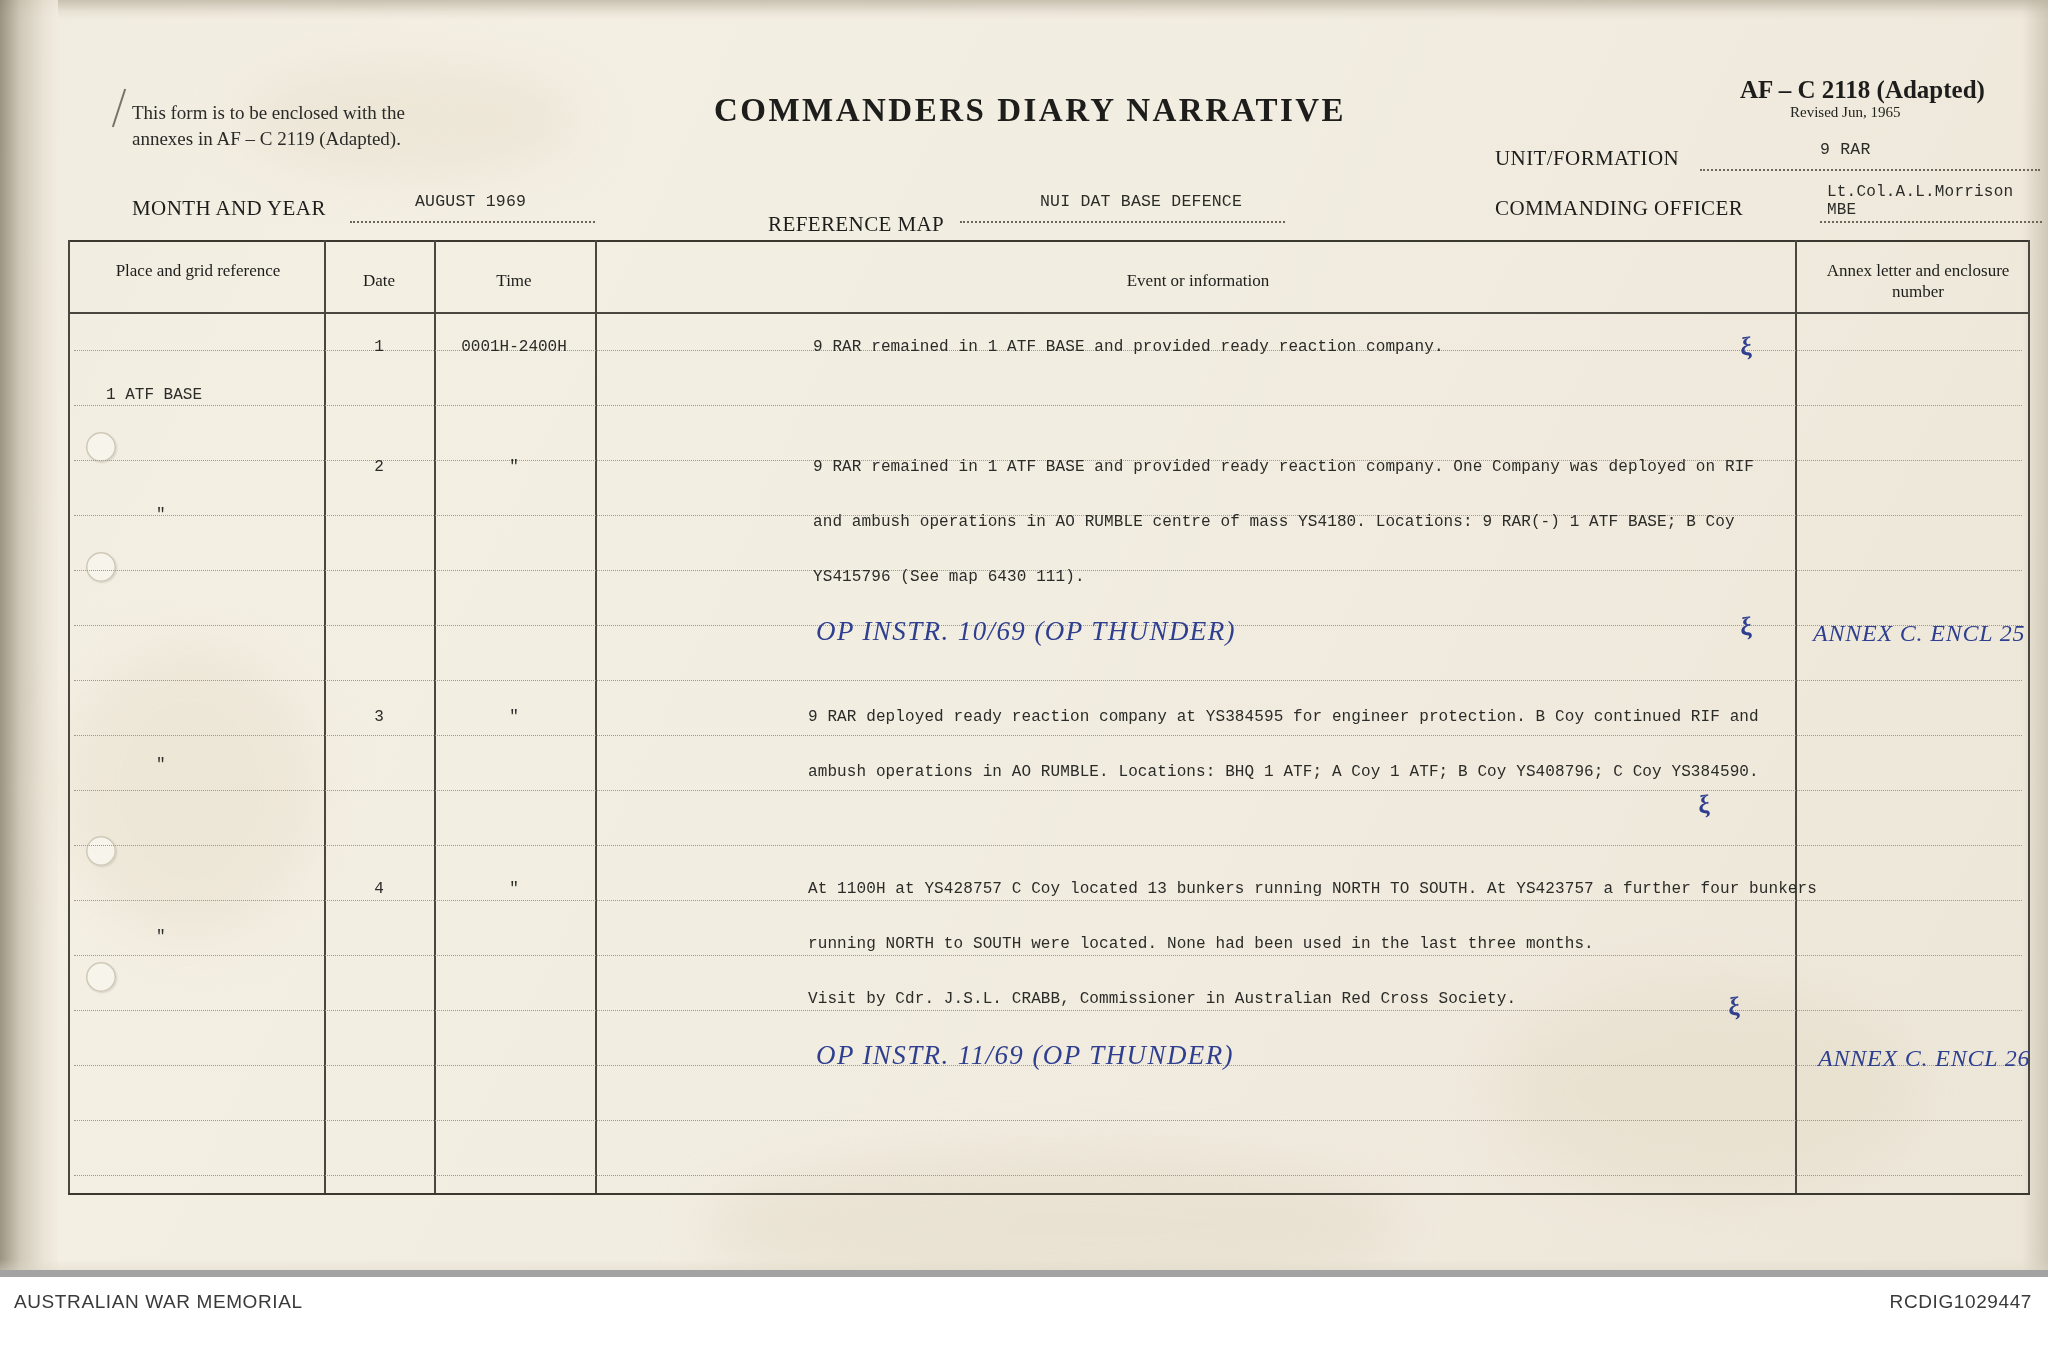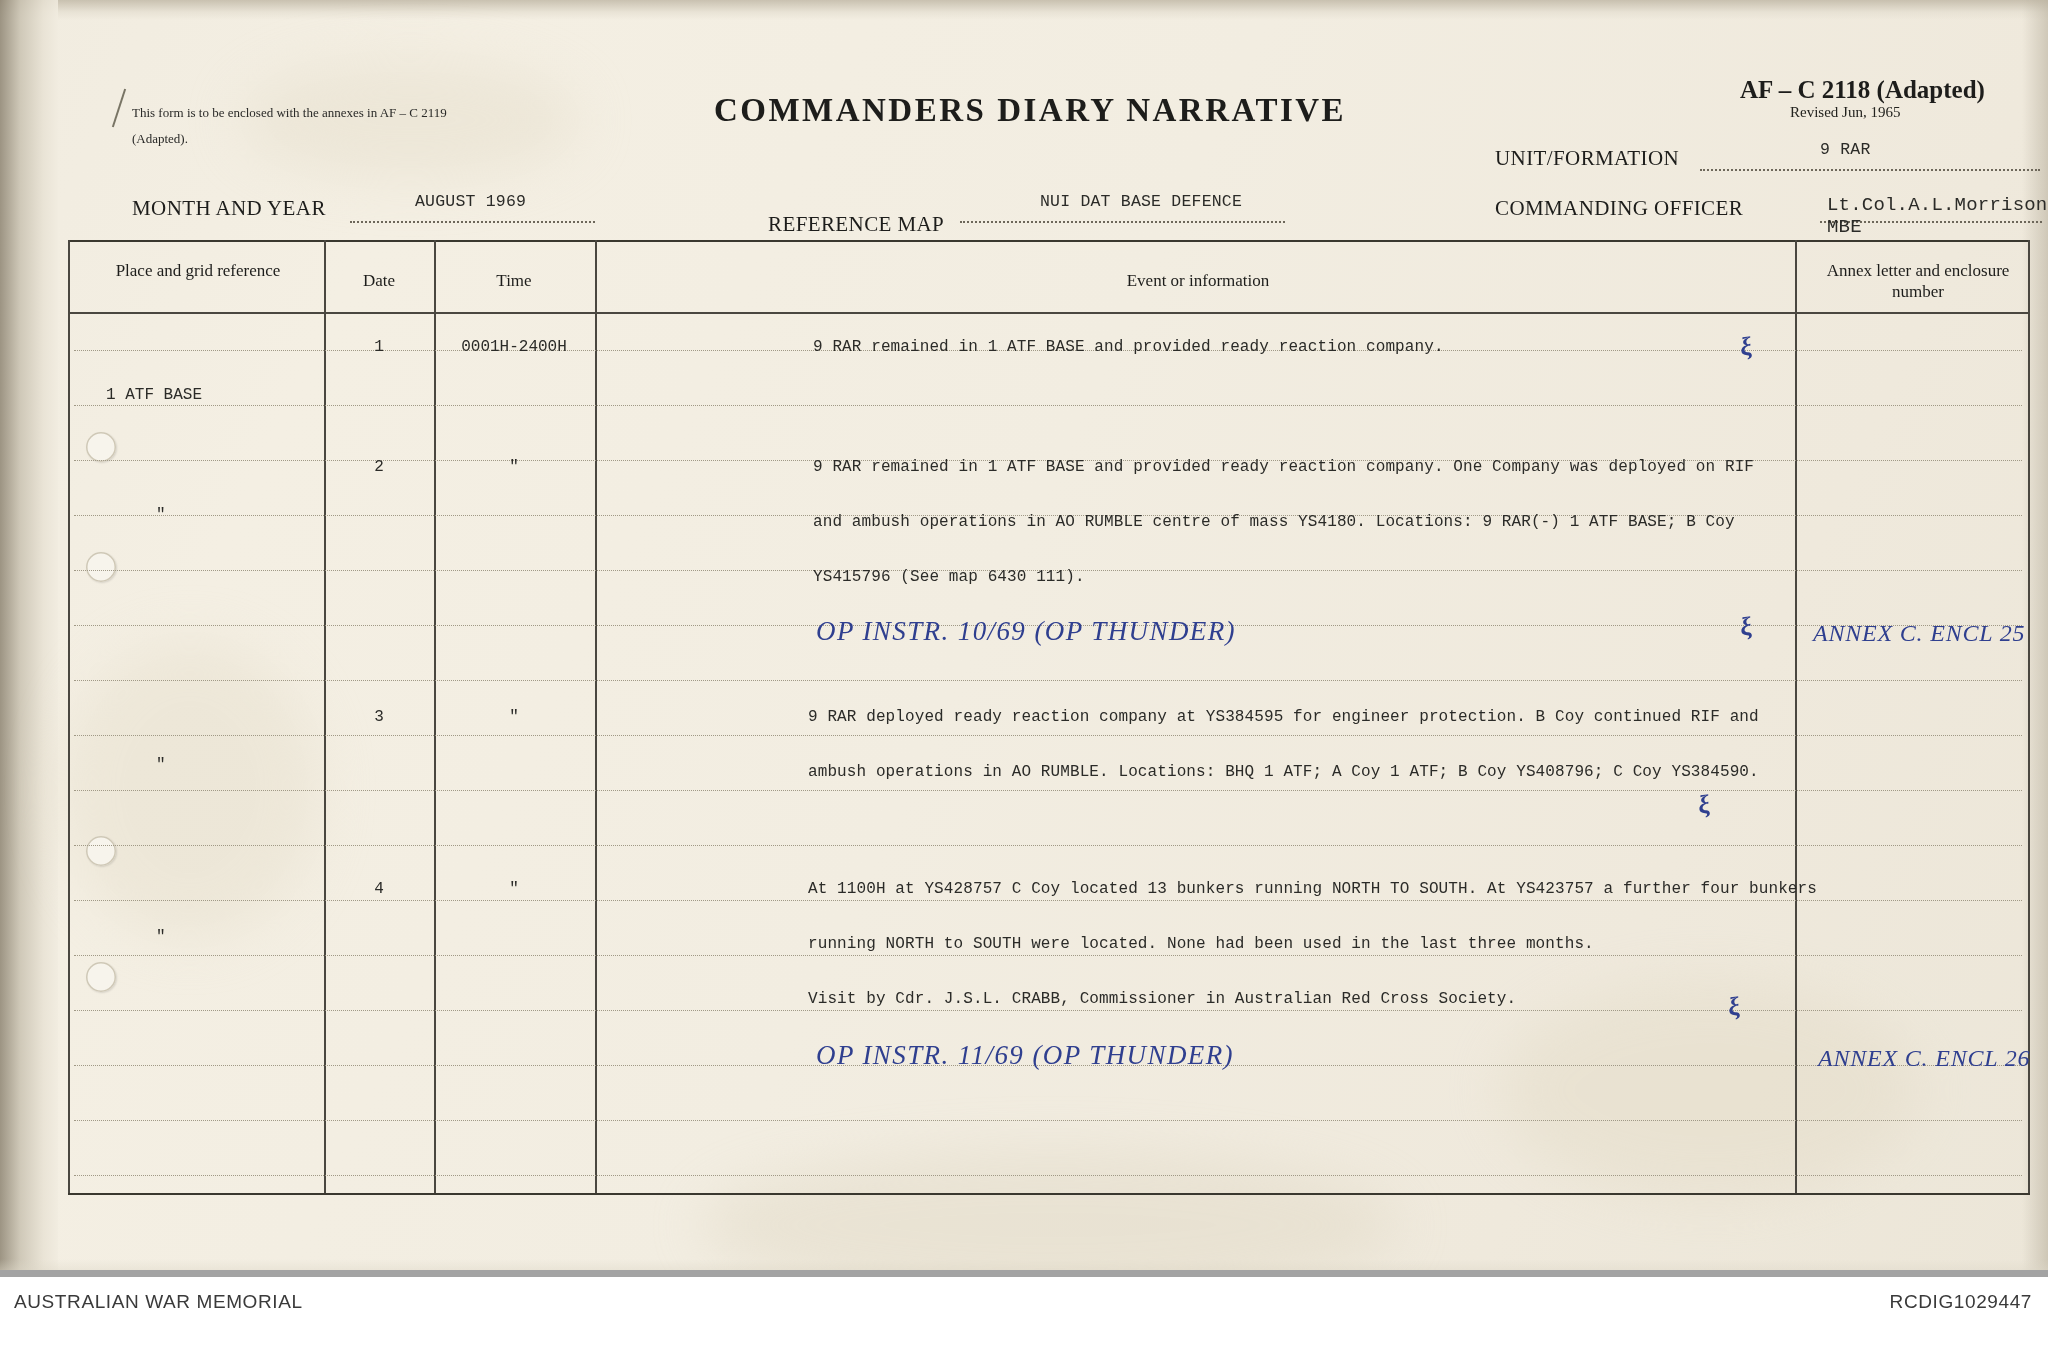--- a/index.html
+++ b/index.html
@@ -78,21 +78,21 @@
     background: #f7f4ec;
     box-shadow: inset 0 0 0 1.5px #cfc8b6, 1px 1px 2px rgba(0,0,0,.12);
   }
 
   
   .note-enclosed {
     position: absolute;
     left: 132px; top: 100px;
     width: 330px;
     font-family: "Liberation Serif", serif;
-    font-size: 13px;
+    font-size: 19px;
     line-height: 26px;
     color: #2a2a28;
   }
   .note-tick {
     position: absolute;
     left: 118px; top: 88px;
     width: 2px; height: 40px;
     background: #5a5646;
     transform: rotate(18deg);
     opacity: .8;
@@ -152,21 +152,21 @@
   .hdr-month-label { position: absolute; left: 132px; top: 196px; }
   .hdr-month-line  { position: absolute; left: 350px; top: 220px; width: 245px; }
   .hdr-month-val   { position: absolute; left: 415px; top: 192px; }
 
   .hdr-map-label { position: absolute; left: 768px; top: 212px; }
   .hdr-map-line  { position: absolute; left: 960px; top: 220px; width: 325px; }
   .hdr-map-val   { position: absolute; left: 1040px; top: 192px; }
 
   .hdr-co-label { position: absolute; left: 1495px; top: 196px; }
   .hdr-co-line  { position: absolute; left: 1820px; top: 220px; width: 222px; }
-  .hdr-co-val   { position: absolute; left: 1827px; top: 194px; font-size: 19px; }
+  .hdr-co-val   { position: absolute; left: 1827px; top: 183px; font-size: 16px; }
 
   
   #table {
     position: absolute;
     left: 68px; top: 240px;
     width: 1962px; height: 955px;
   }
   .tline { position: absolute; background: #4a4740; }
   .hline { height: 1.6px; }
   .vline { width: 1.6px; }

